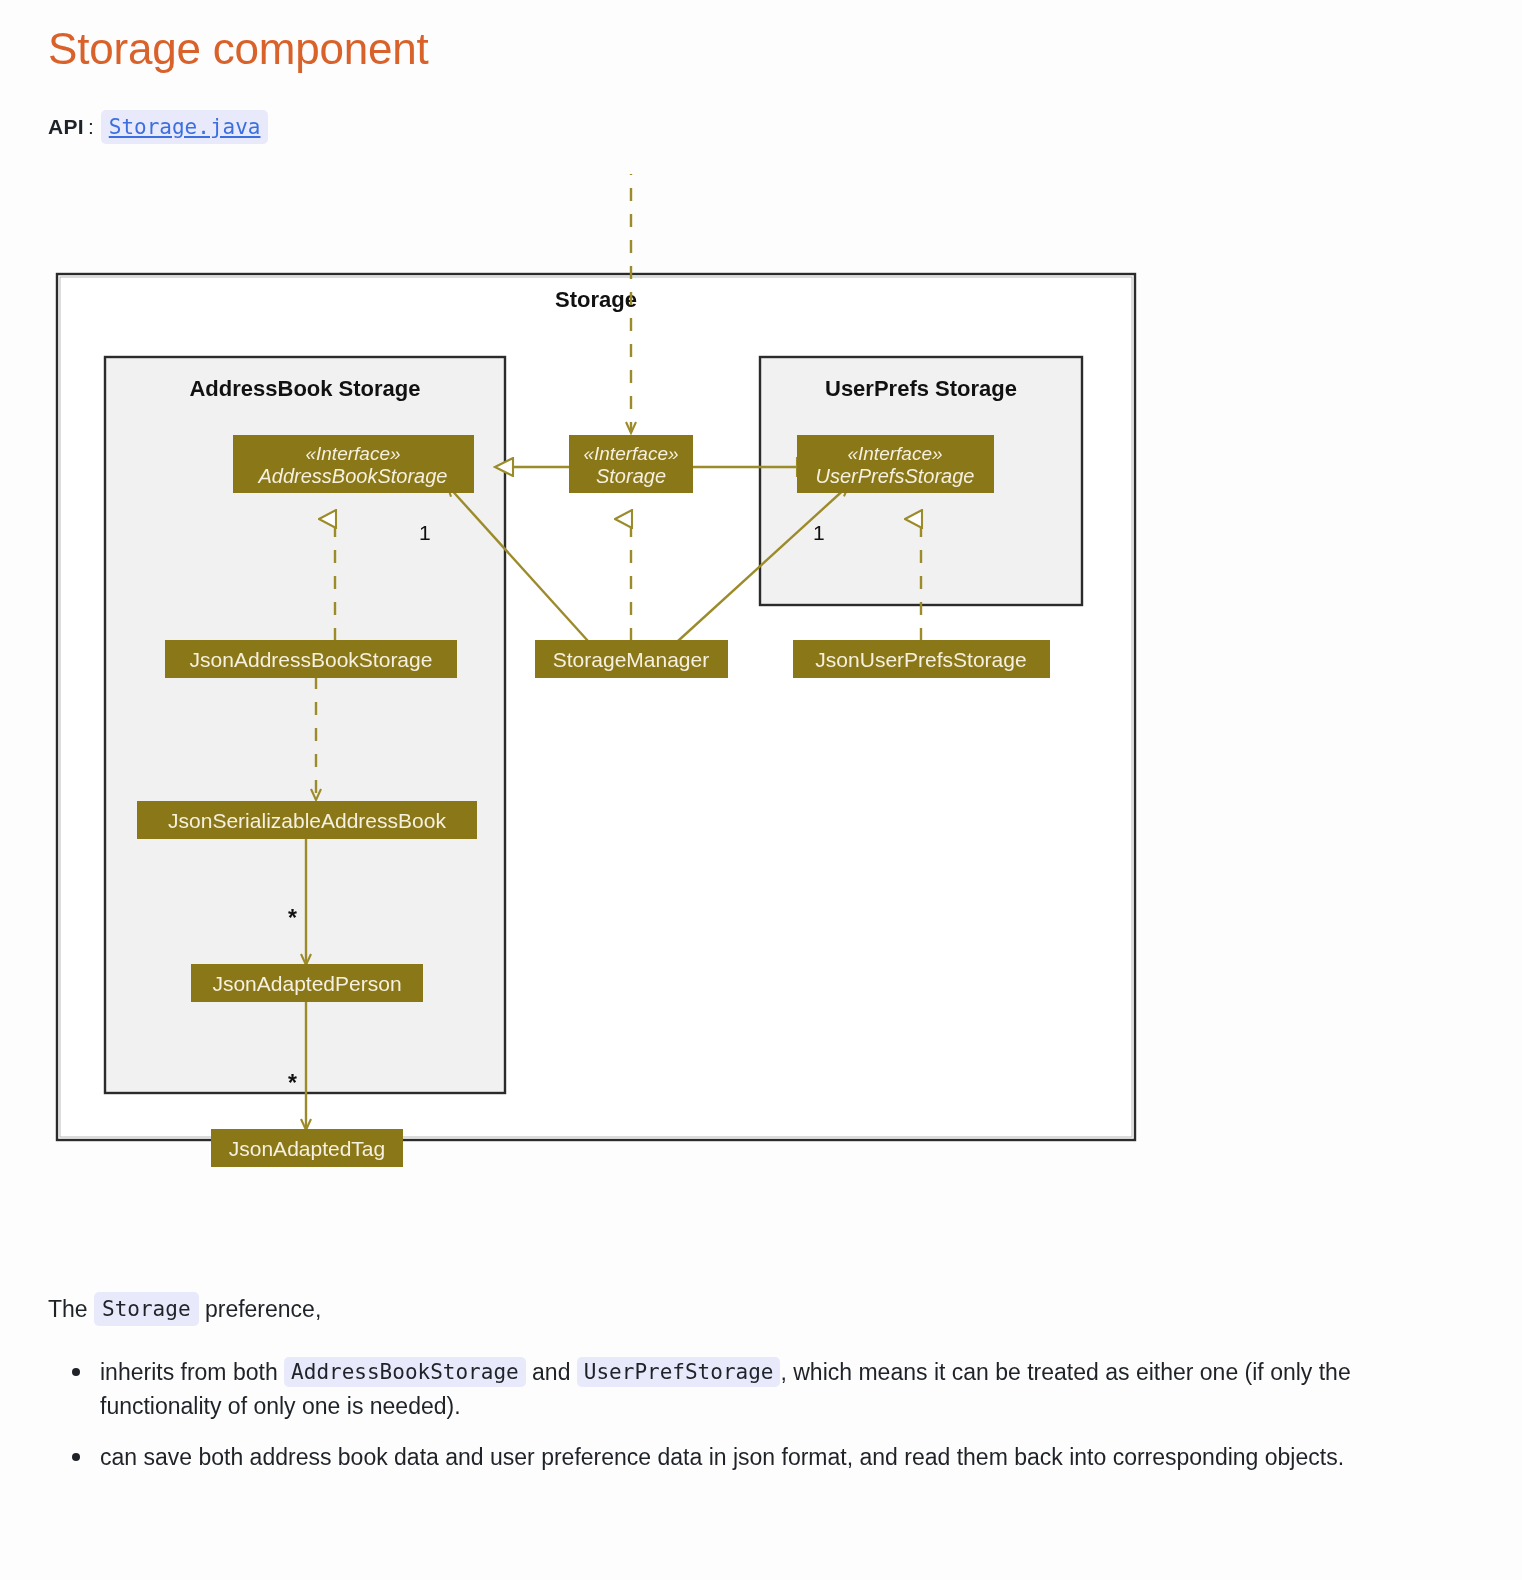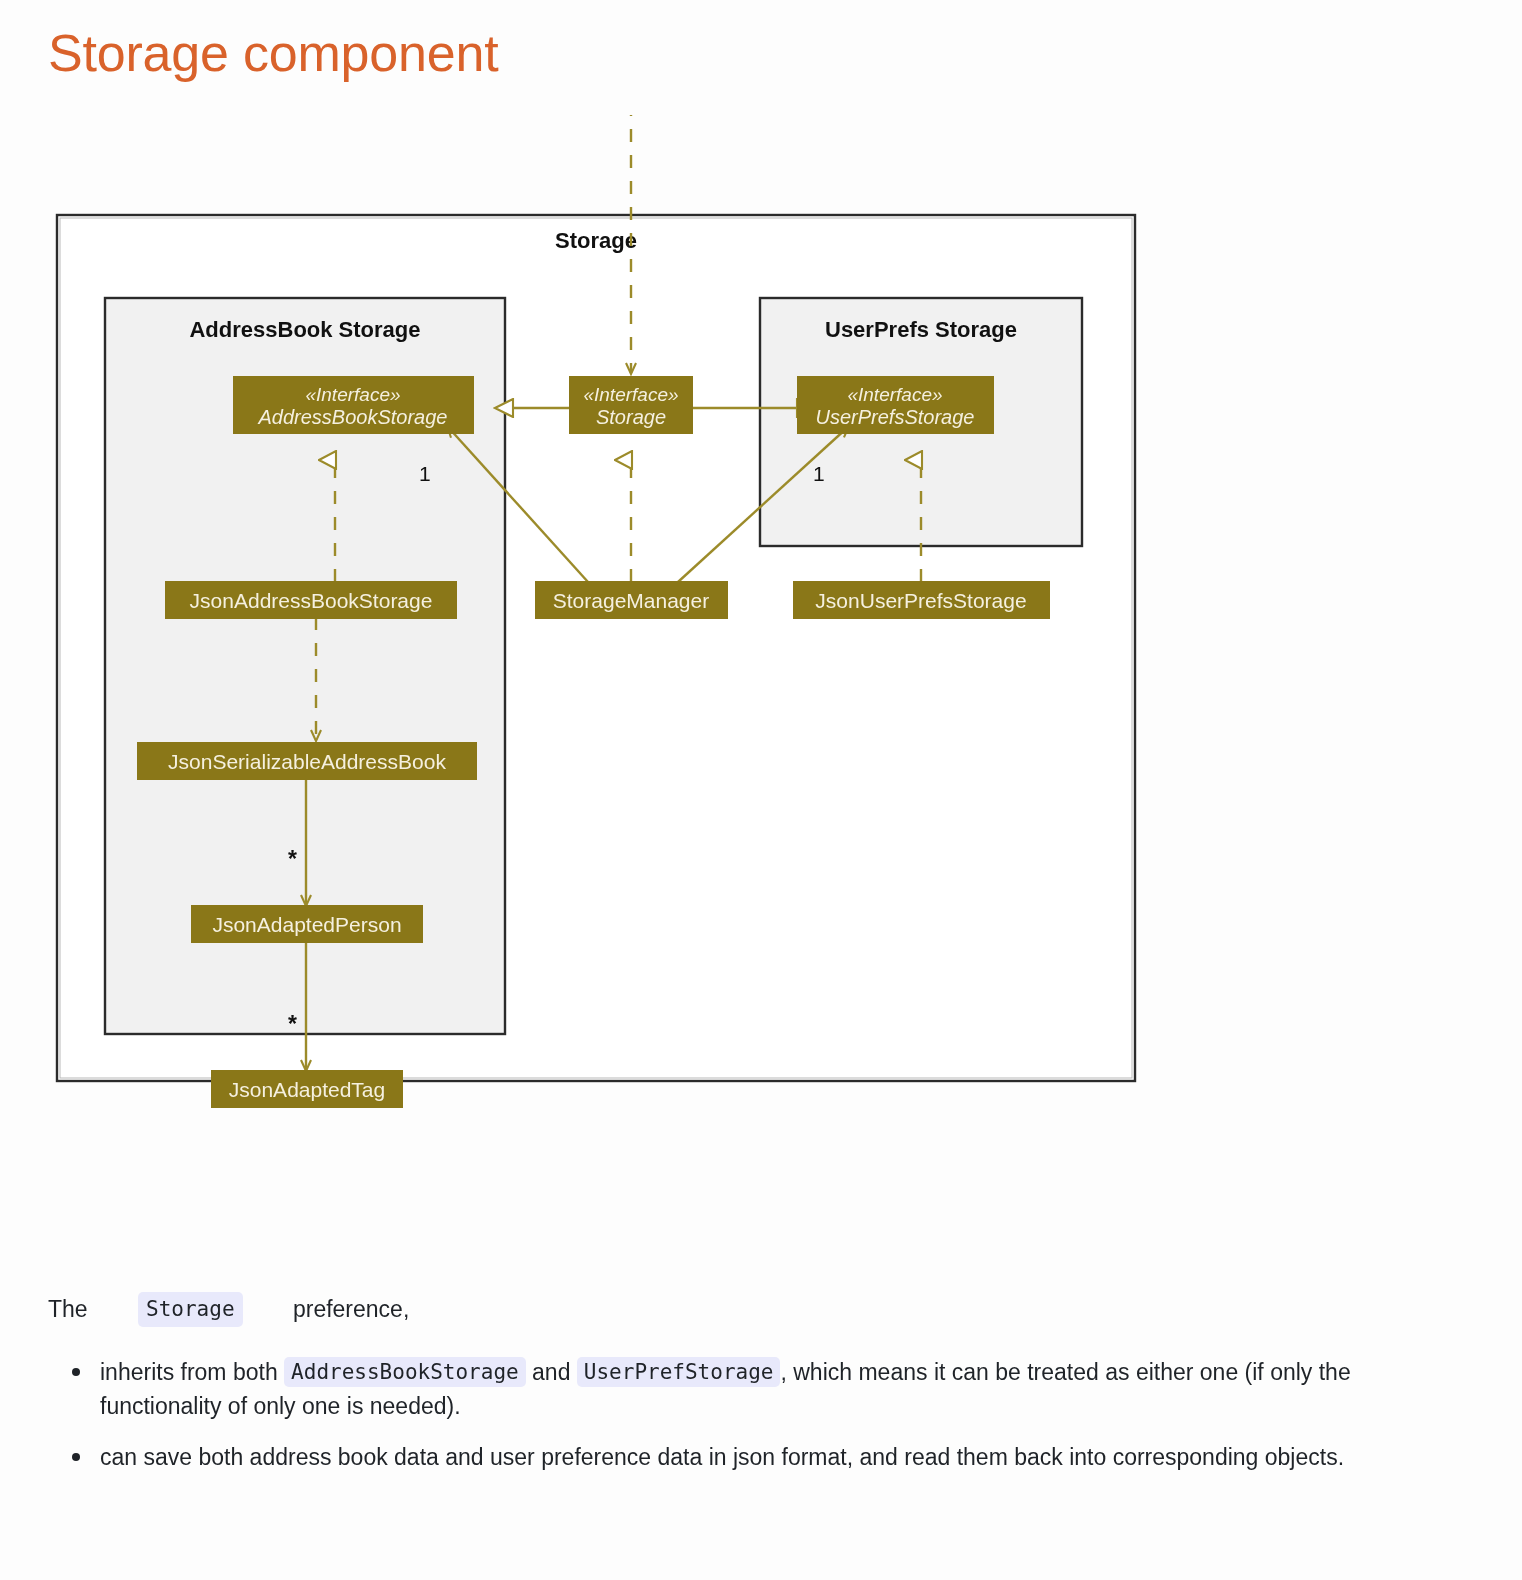--- a/index.html
+++ b/index.html
@@ -19,21 +19,21 @@
     width: 1522px;
     height: 1580px;
     box-sizing: border-box;
     padding: 0 48px;
   }
 
   
   .page-title {
     margin: 0;
     padding-top: 22px;
-    font-size: 52px;
+    font-size: 44px;
     line-height: 1.22;
     font-weight: 400;
     color: #d9622b;
     letter-spacing: -0.2px;
   }
 
   
   .api-line {
     margin: 34px 0 0 0;
     font-size: 21px;
@@ -85,22 +85,22 @@
     left: 48px;
     top: 1292px;
     width: 1430px;
   }
   .prose-para {
     margin: 0;
     font-size: 23px;
     line-height: 1.5;
     color: #1f2328;
     display: flex;
+    align-items: center;
     flex-wrap: wrap;
-    gap: 44px;
   }
   .prose-para .txt { white-space: pre; }
   .bullets {
     margin: 28px 0 0 0;
     padding-left: 52px;
     list-style: none;
   }
   .bullets li {
     position: relative;
     font-size: 23px;
@@ -124,20 +124,25 @@
     vertical-align: 1px;
   }
 </style>
 </head>
 <body>
 
 <div class="page">
 
   <h1 class="page-title">Storage component</h1>
 
+  <div class="api-line">
+    <span class="api-label">API</span>
+    <span class="api-colon">:</span>
+    <a class="code-chip link" href="#">Storage.java</a>
+  </div>
 
   <div class="diagram-wrap">
     <svg class="diagram-svg" width="1096" height="1070" viewBox="0 0 1096 1070">
       <defs>
         <marker id="openArrow" markerWidth="14" markerHeight="14" refX="11" refY="6" orient="auto" markerUnits="userSpaceOnUse">
           <path d="M1,1 L12,6 L1,11" fill="none" stroke="#9c8b2a" stroke-width="2.1"></path>
         </marker>
         <marker id="hollowTriUp" markerWidth="20" markerHeight="20" refX="10" refY="17" orient="auto" markerUnits="userSpaceOnUse">
           <path d="M10,1 L19,18 L1,18 Z" fill="#ffffff" stroke="#9c8b2a" stroke-width="2.1"></path>
         </marker>

